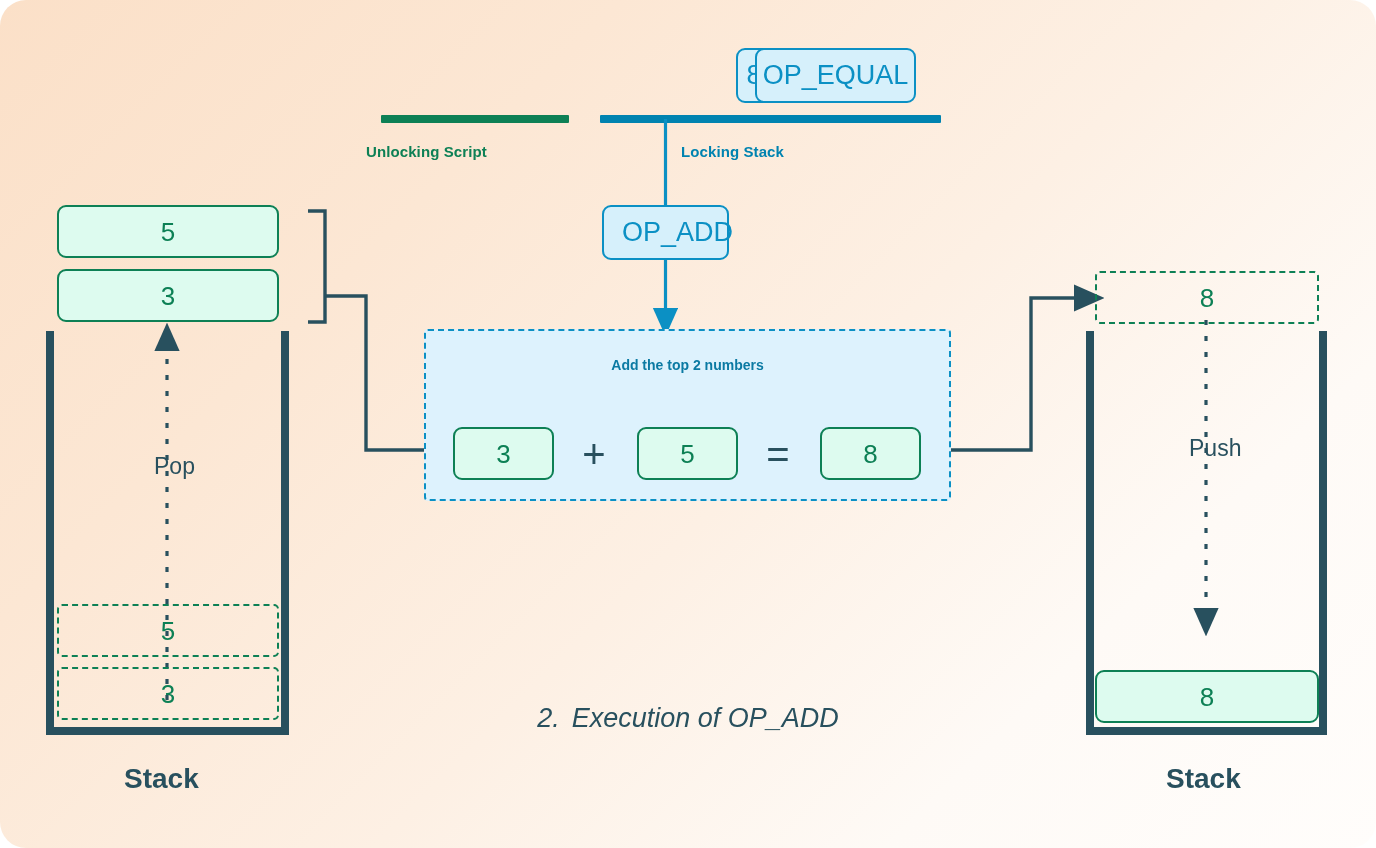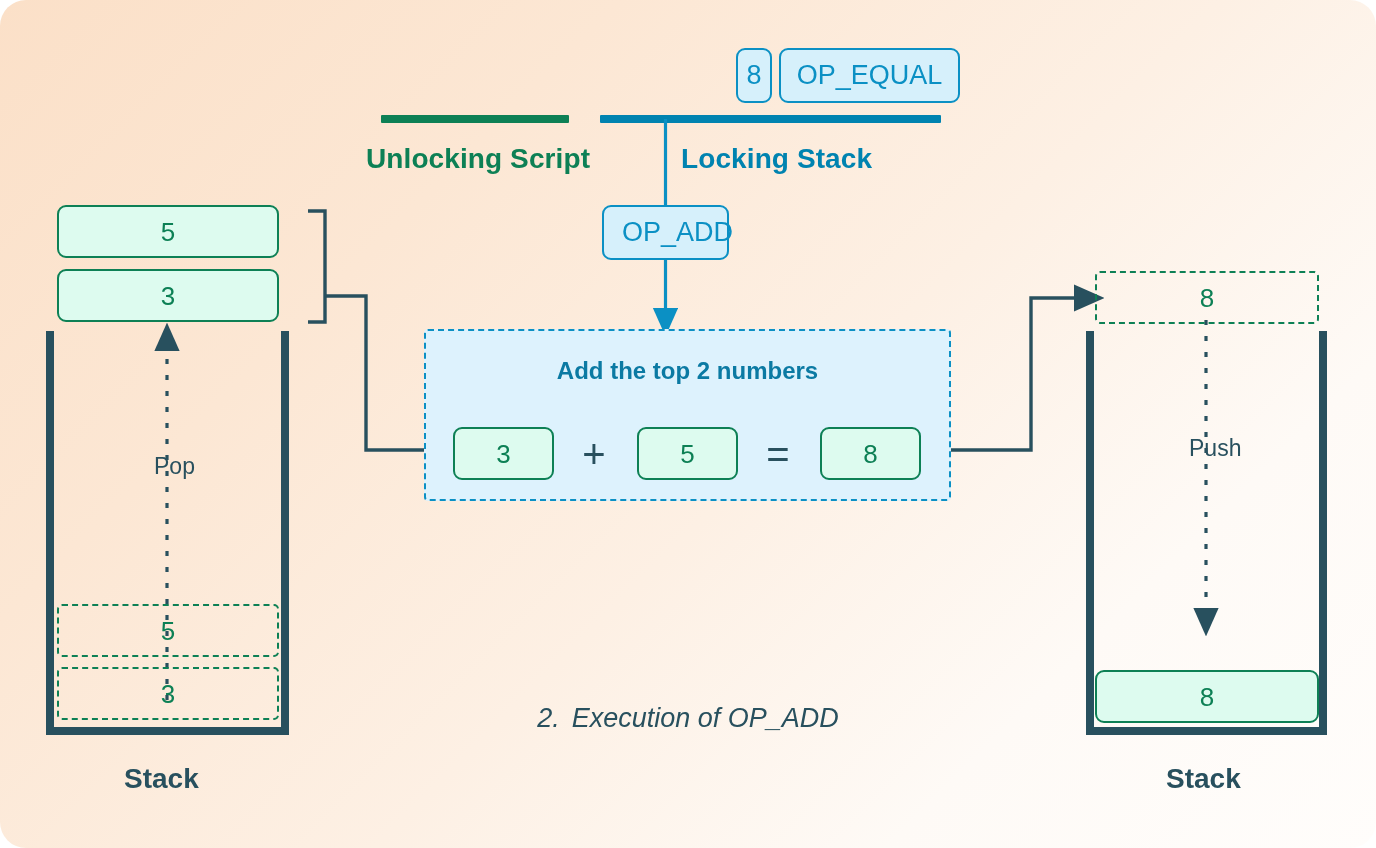--- a/index.html
+++ b/index.html
@@ -22,21 +22,21 @@
   .script-bar {
     position: absolute;
     height: 8px;
     border-radius: 1px;
   }
   .script-bar.unlocking { left: 381px; top: 115px; width: 188px; background: #0d8055; }
   .script-bar.locking   { left: 600px; top: 115px; width: 341px; background: #0083b0; }
 
   .script-label {
     position: absolute;
-    font-size: 28px;
+    font-size: 15px;
     font-weight: bold;
     letter-spacing: 0.1px;
     white-space: nowrap;
   }
   .script-label.unlocking { left: 366px; top: 143px; color: #0d8055; }
   .script-label.locking   { left: 681px; top: 143px; color: #0083b0; }
 
   
   .op-token {
     position: absolute;
@@ -45,21 +45,21 @@
     border: 2.2px solid #0b90c4;
     border-radius: 9px;
     color: #0b90c4;
     font-size: 27px;
     display: flex;
     align-items: center;
     justify-content: center;
     line-height: 1;
   }
   #tok-8        { left: 736px; top: 48px;  width: 36px;  height: 55px; }
-  #tok-opequal  { left: 779px; top: 48px;  width: 181px; height: 55px; }
+  #tok-opequal  { left: 755px; top: 48px;  width: 161px; height: 55px; }
   #tok-opadd    { left: 602px; top: 205px; width: 127px; height: 55px; padding-left: 24px; }
 
   
   #wires { position: absolute; left: 0; top: 0; width: 1376px; height: 848px; pointer-events: none; }
 
   
   .stack-wall {
     position: absolute;
     background: #28505e;
   }
@@ -137,21 +137,21 @@
     box-sizing: border-box;
     background: #ddf2fd;
     border: 2.6px dashed #0b90c4;
     border-radius: 4px;
   }
   #op-panel-title {
     position: absolute;
     left: 0; right: 0;
     top: 26px;
     text-align: center;
-    font-size: 24px;
+    font-size: 14px;
     font-weight: bold;
     color: #0b7aa3;
   }
   .eq-chip {
     position: absolute;
     box-sizing: border-box;
     display: flex;
     align-items: center;
     justify-content: center;
     background: #ddfbef;

